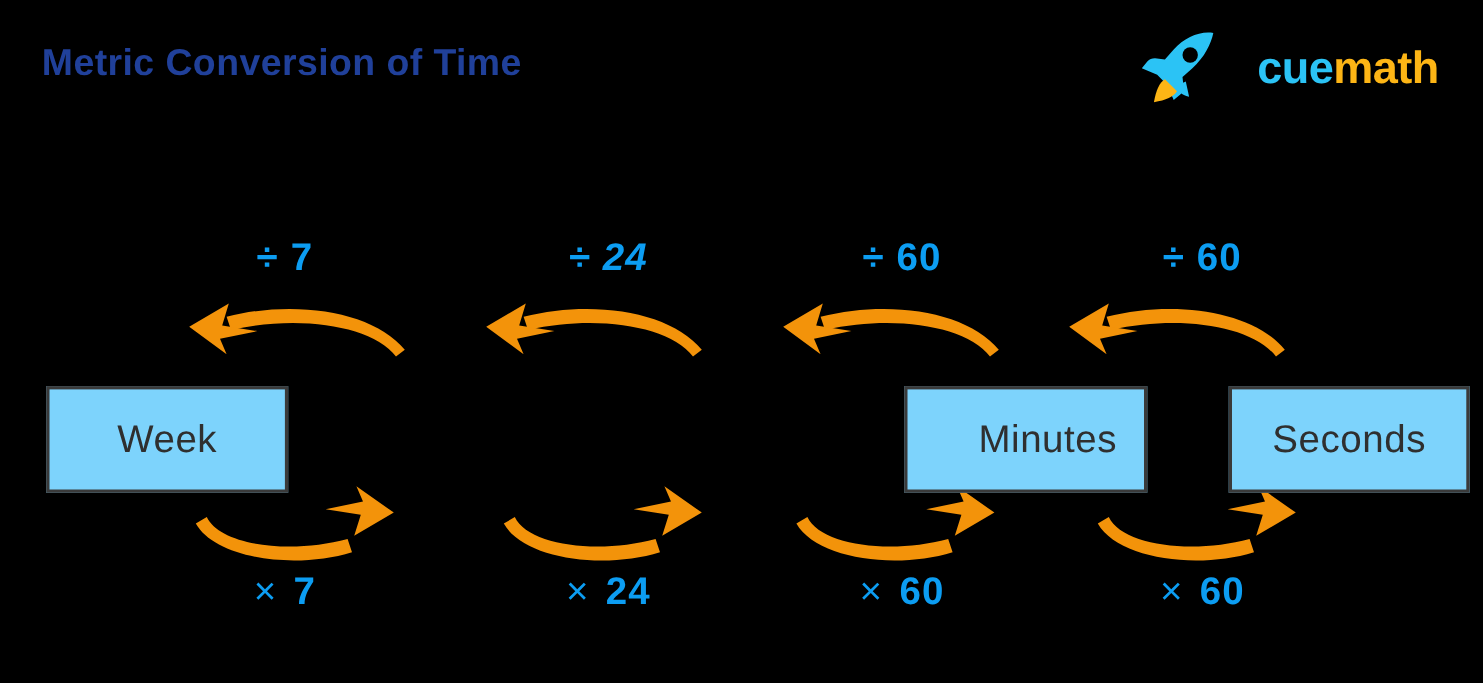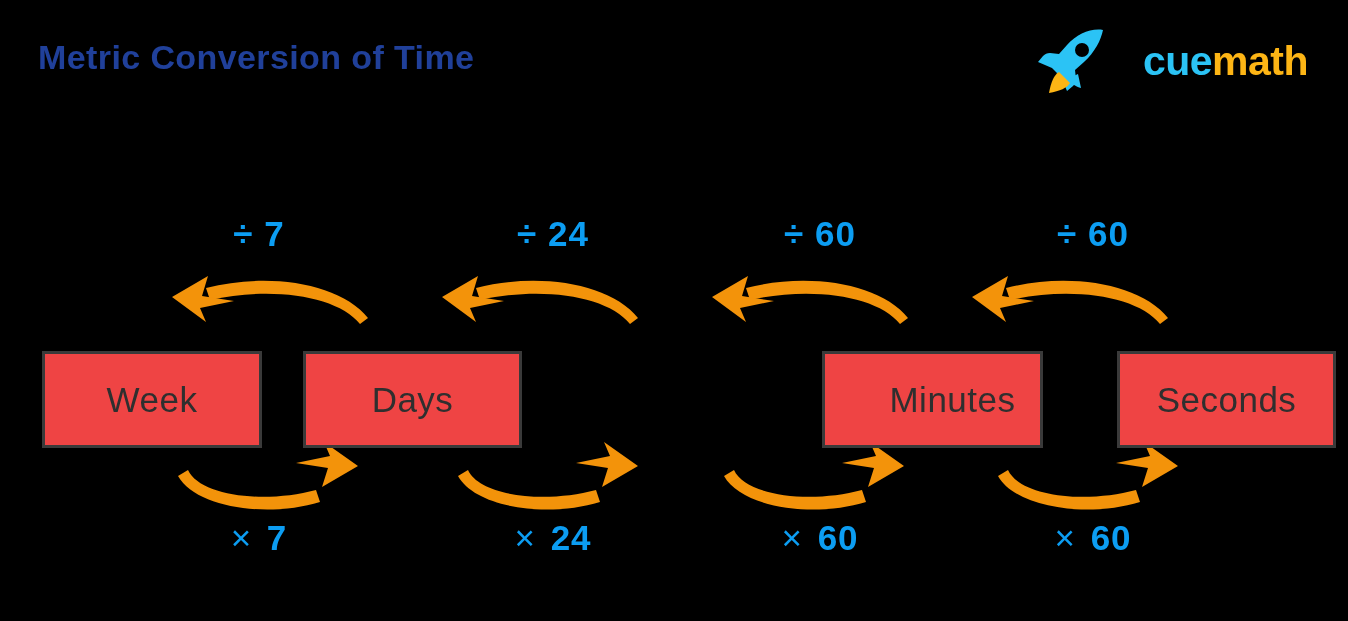--- a/index.html
+++ b/index.html
@@ -29,21 +29,21 @@
     font-size:41px; font-weight:bold; letter-spacing:-.5px;
     white-space:nowrap; line-height:1;
   }
   .logo-cue{color:#2BC3F5;}
   .logo-math{color:#FDB515;}
 
   
   .unit-box{
     position:absolute;
     top:351px; height:97px;
-    background:#ef4444;
+    background:#7dd3fc;
     border:3px solid #3A3A3A;
     box-sizing:border-box;
     display:flex; align-items:center; justify-content:center;
   }
   .unit-label{
     font-size:35px; font-weight:500;
     color:#2F2F2F;
     letter-spacing:.5px;
   }
 
@@ -111,38 +111,35 @@
 
       <path d="M998 476 C 1016 508, 1088 518, 1140 502 L 1136 490 C 1084 504, 1020 496, 1008 470 Z"></path>
       <path d="M1178 466 L 1142 487 L 1148 468 L 1116 463 L 1150 456 L 1144 442 Z"></path>
     </g>
   </svg>
 
   <div class="op-label op-top" style="left:189px;width:140px;">
     <span class="sym-div">÷</span>
     <span>7</span>
   </div>
-  <div class="op-label op-top" style="left:483px;width:140px;">
+  <div class="op-label op-top" style="left:483px;width:140px;font-style:italic;">
     <span class="sym-div">÷</span>
     <span>24</span>
   </div>
   <div class="op-label op-top" style="left:750px;width:140px;">
     <span class="sym-div">÷</span>
     <span>60</span>
   </div>
   <div class="op-label op-top" style="left:1023px;width:140px;">
     <span class="sym-div">÷</span>
     <span>60</span>
   </div>
 
   <div class="unit-box" style="left:42px;width:220px;">
     <span class="unit-label">Week</span>
-  </div>
-  <div class="unit-box" style="left:303px;width:219px;">
-    <span class="unit-label">Days</span>
   </div>
   <div class="unit-box" style="left:822px;width:221px;padding-left:40px;">
     <span class="unit-label">Minutes</span>
   </div>
   <div class="unit-box" style="left:1081px;width:219px;margin-left:36px;">
     <span class="unit-label">Seconds</span>
   </div>
 
   <div class="op-label op-bottom" style="left:189px;width:140px;">
     <span class="sym">×</span>

